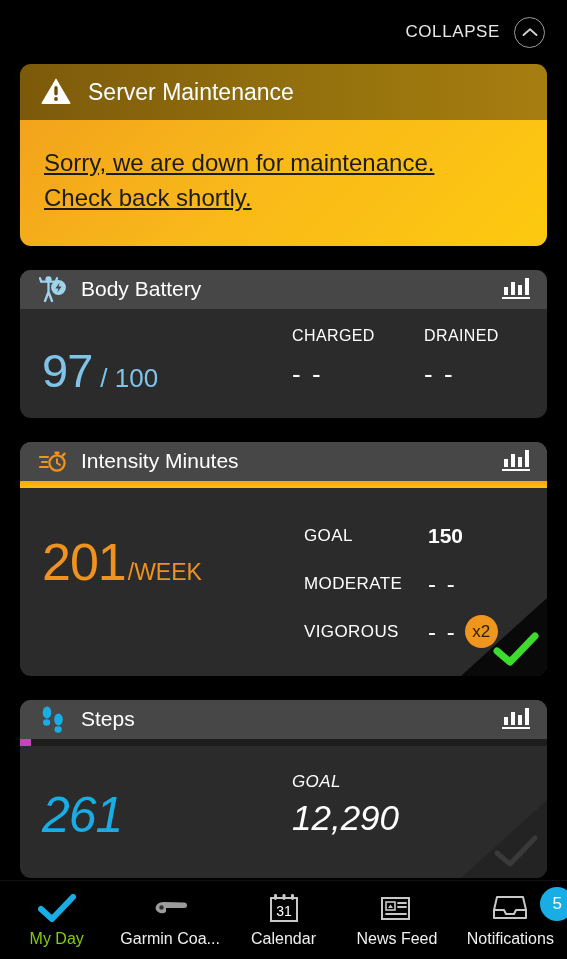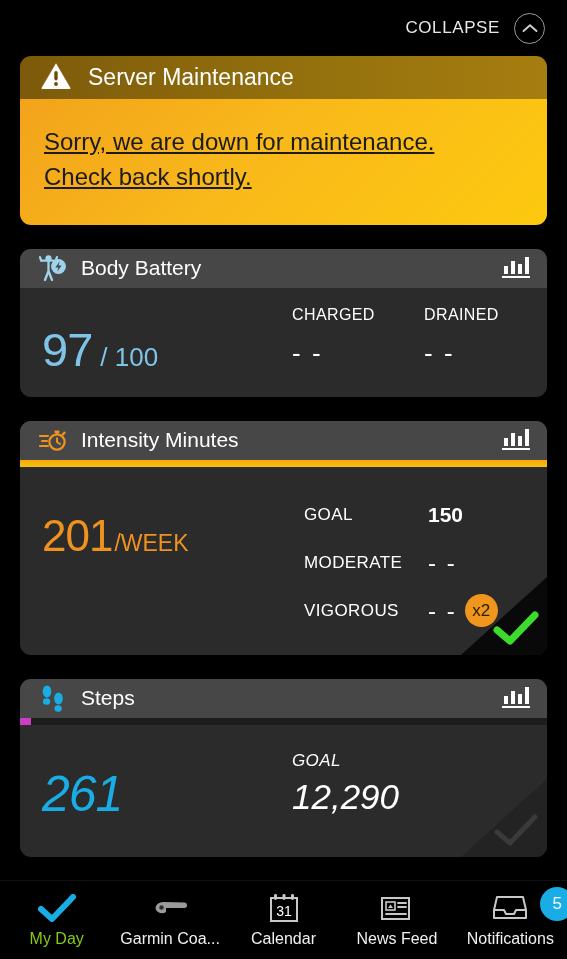--- a/index.html
+++ b/index.html
@@ -6,21 +6,21 @@
   html, body {
     width: 567px; height: 959px;
     background: #000000;
     font-family: "Liberation Sans", sans-serif;
     overflow: hidden;
   }
   .screen { position: relative; width: 567px; height: 959px; background: #000; }
 
   
   .topbar {
-    height: 56px; display: flex; align-items: center;
+    height: 64px; display: flex; align-items: center;
     justify-content: flex-end; padding-right: 22px; gap: 14px;
   }
   .collapse-label {
     color: #e8e8e8; font-size: 17px; letter-spacing: .6px;
   }
   .collapse-circle {
     width: 31px; height: 31px; border-radius: 50%;
     border: 1.6px solid #9a9a9a; display: flex;
     align-items: center; justify-content: center;
   }
@@ -45,21 +45,21 @@
 
   
   .prog-track { height: 7px; background: #1d1d1d; width: 100%; position: relative; }
   .prog-fill { height: 100%; }
 
   .card-body { position: relative; padding: 18px 18px 20px 22px; }
 
   
   .maint { border-radius: 11px; overflow: hidden; }
   .maint-head {
-    height: 43px; display: flex; align-items: center; padding-left: 20px;
+    height: 56px; display: flex; align-items: center; padding-left: 20px;
     background: linear-gradient(90deg,#7d5a0b 0%, #94710d 55%, #a67d10 100%);
   }
   .maint-title { color:#fff; font-size: 23px; margin-left: 16px; }
   .maint-body {
     background: linear-gradient(135deg,#f2a31b 0%, #f9b91a 45%, #fdc90f 100%);
     padding: 26px 24px 30px 24px;
   }
   .maint-text { color:#1b1b1b; font-size: 24px; line-height: 1.45; text-decoration: underline; }
 
   
@@ -67,21 +67,21 @@
   .bb-value { flex: 0 0 250px; display: flex; align-items: baseline; padding-top: 16px; }
   .bb-big { color:#7fc4e8; font-size: 47px; font-weight: 400; letter-spacing: -1px; }
   .bb-small { color:#7fc4e8; font-size: 26px; margin-left: 8px; }
   .bb-col { flex: 0 0 132px; }
   .col-label { color:#ffffff; font-size: 16px; letter-spacing: .4px; }
   .col-dashes { color:#ffffff; font-size: 26px; margin-top: 14px; letter-spacing: 2px; }
 
   
   .im-row { display:flex; }
   .im-left { flex: 0 0 262px; display:flex; align-items:baseline; padding-top: 26px; }
-  .im-big { color:#f0921e; font-size: 44px; letter-spacing: -1px; }
+  .im-big { color:#f0921e; font-size: 52px; letter-spacing: -1px; }
   .im-unit { color:#f0921e; font-size: 23px; margin-left: 2px; }
   .im-right { flex: 1; padding-top: 6px; }
   .im-line { display:flex; align-items:center; height: 48px; }
   .im-key { color:#ffffff; font-size: 17px; letter-spacing:.4px; flex: 0 0 124px; }
   .im-val { color:#ffffff; font-size: 21px; font-weight: 700; }
   .im-val.dash { font-weight: 400; font-size: 24px; letter-spacing: 2px; }
   .x2-badge {
     width: 33px; height: 33px; border-radius: 50%; background:#f0961e;
     color:#2a2000; font-size:17px; display:flex; align-items:center;
     justify-content:center; margin-left: 8px;

